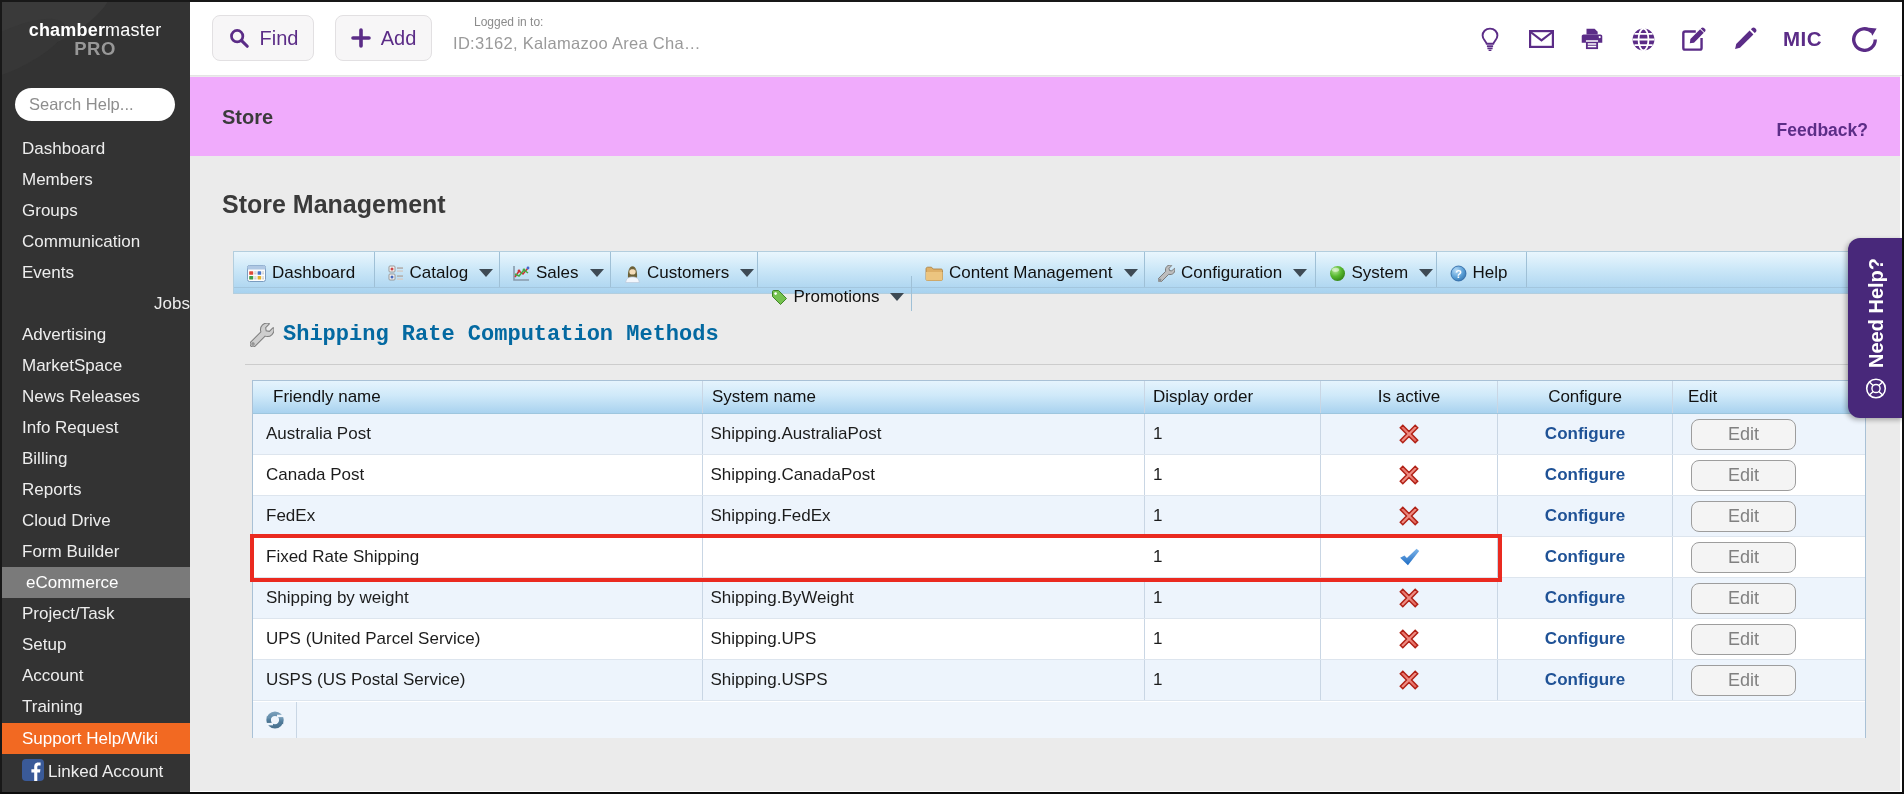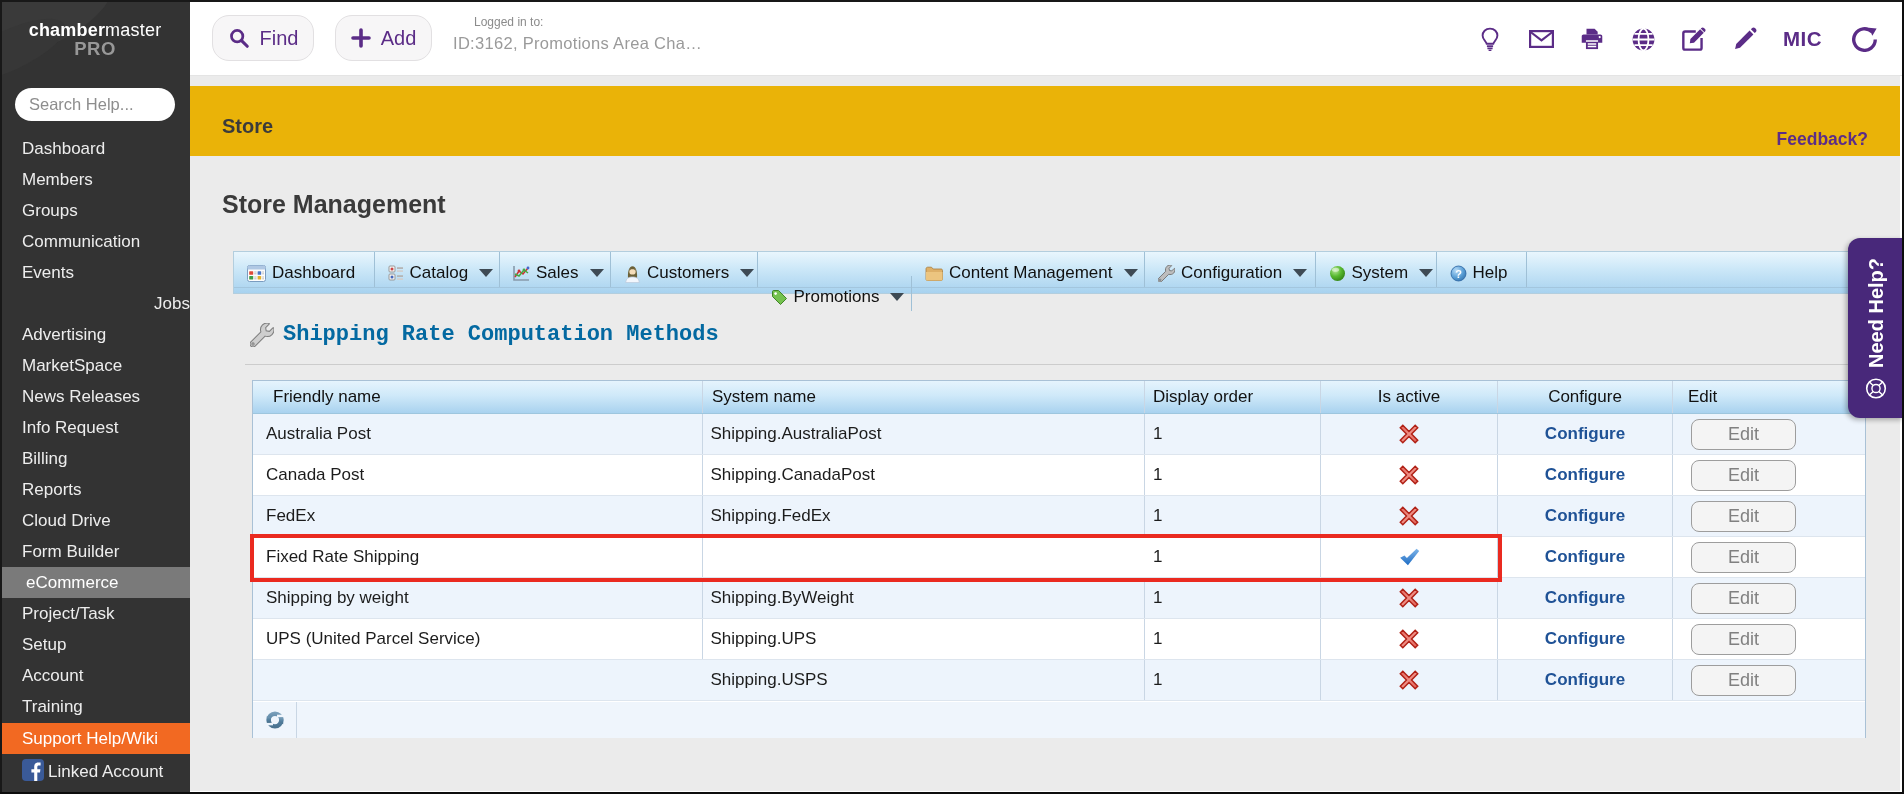--- a/index.html
+++ b/index.html
@@ -23,32 +23,32 @@
 .logo2 { position:absolute; left:0; top:38px; width:190px; text-align:center; font-size:18.5px; font-weight:bold; color:#989898; letter-spacing:0.5px; }
 #searchbox { position:absolute; left:15px; top:88px; width:160px; height:33px; background:#fff; border-radius:17px; }
 #searchbox span { position:absolute; left:14px; top:7px; font-size:16.5px; color:#8d8d8d; }
 .mi { position:absolute; left:0; width:190px; height:31px; color:#ededed; font-size:17px; line-height:31px; padding-left:22px; }
 .mi.ecom { background:#7a7a7a; color:#fff; }
 .mi.supp { background:#f26922; color:#fff; }
 .fbic { display:inline-block; vertical-align:-4px; margin-right:4px; }
 
 
 #topbar { position:absolute; left:190px; top:2px; right:2px; height:74px; background:#fff; border-bottom:1px solid #e4e4e4; }
-.tbtn { position:absolute; top:13px; height:46px; background:#f7f6f7; border:1px solid #e2e0e2; border-radius:17px; color:#5b2c87; font-size:20px; display:flex; align-items:center; justify-content:center; gap:10px; }
+.tbtn { position:absolute; top:13px; height:46px; background:#f7f6f7; border:1px solid #e2e0e2; border-radius:8px; color:#5b2c87; font-size:20px; display:flex; align-items:center; justify-content:center; gap:10px; }
 #btn-find { left:22px; width:102px; }
 #btn-add { left:145px; width:97px; }
 .loggedin { position:absolute; left:263px; top:13px; }
 .loggedin .l1 { font-size:12px; color:#8b8b8b;margin-left:21px; }
 .loggedin .l2 { font-size:16.5px; color:#9a9a9a; margin-top:5px; letter-spacing:0.3px; }
 .topicons { position:absolute; right:24px; top:0; height:74px; display:flex; align-items:center; gap:24px; }
 .ticon { width:27px; height:28px; display:flex; align-items:center; justify-content:center; }
 .mic { font-size:20.5px; font-weight:bold; color:#5b2c87; letter-spacing:0.5px; }
 
 
-#storeband { position:absolute; left:190px; top:86px; right:2px; height:84px; background:#eab308; }
+#storeband { position:absolute; left:190px; top:77px; right:2px; height:84px; background:#f0abfc; }
 #storeband .store { position:absolute; left:32px; top:29px; font-size:20px; font-weight:bold; color:#3b3b3b; }
 #storeband .feedback { position:absolute; right:34px; top:43px; font-size:17.5px; font-weight:bold; color:#5c2d87; }
 
 
 #content { position:absolute; left:190px; top:156px; right:0; bottom:0; background:#ebebeb; }
 .smgmt { position:absolute; left:32px; top:34px; font-size:25px; font-weight:bold; color:#3a3a3a; }
 
 
 #tabbar { position:absolute; left:43px; top:95px; width:1633px; height:43px;
   background:linear-gradient(180deg,#e9f6fd 0%,#cde8f8 40%,#a8d2ef 100%);
@@ -140,21 +140,21 @@
         <span>Find</span>
       </div>
     <div class="tbtn" id="btn-add">
         <svg width="20" height="20" viewBox="0 0 20 20">
           <path d="M10 2 V18 M2 10 H18" stroke="#5b2c87" stroke-width="3.6" stroke-linecap="round"></path>
         </svg>
         <span>Add</span>
       </div>
     <div class="loggedin">
       <div class="l1">Logged in to:</div>
-      <div class="l2">ID:3162, Promotions Area Cha…</div>
+      <div class="l2">ID:3162, Kalamazoo Area Cha…</div>
     </div>
     <div class="topicons">
       <div class="ticon">
           <svg width="20" height="24" viewBox="0 0 20 24">
             <path d="M10 1.6 C5.4 1.6 2.6 4.9 2.6 8.6 C2.6 10.9 3.7 12.4 4.8 13.7 C5.6 14.7 6.4 15.6 6.7 16.8 L13.3 16.8 C13.6 15.6 14.4 14.7 15.2 13.7 C16.3 12.4 17.4 10.9 17.4 8.6 C17.4 4.9 14.6 1.6 10 1.6 Z" fill="none" stroke="#5b2c87" stroke-width="1.9"></path>
             <path d="M6.9 19.2 L13.1 19.2" stroke="#5b2c87" stroke-width="1.8"></path>
             <path d="M7.4 21.4 L12.6 21.4" stroke="#5b2c87" stroke-width="1.7"></path>
             <path d="M8.6 23.4 L11.4 23.4" stroke="#5b2c87" stroke-width="1.6"></path>
           </svg>
         </div>
@@ -431,20 +431,21 @@
             </svg>
           </div>
         <div class="cell c5 b1">
             <span class="conf">Configure</span>
           </div>
         <div class="cell c6">
             <div class="editbtn">Edit</div>
           </div>
       </div>
       <div class="trow blue" style="top:279px;">
+        <div class="cell c1 b1">USPS (US Postal Service)</div>
         <div class="cell c2 b1">Shipping.USPS</div>
         <div class="cell c3 b1">1</div>
         <div class="cell c4 b1">
             <svg class="redx" width="20" height="20" viewBox="0 0 22 22">
               <defs>
                 <linearGradient id="xg" x1="0" y1="0" x2="1" y2="1">
                   <stop offset="0" stop-color="#e5675e"></stop>
                   <stop offset="0.5" stop-color="#ef8d84"></stop>
                   <stop offset="1" stop-color="#e05a50"></stop>
                 </linearGradient>

